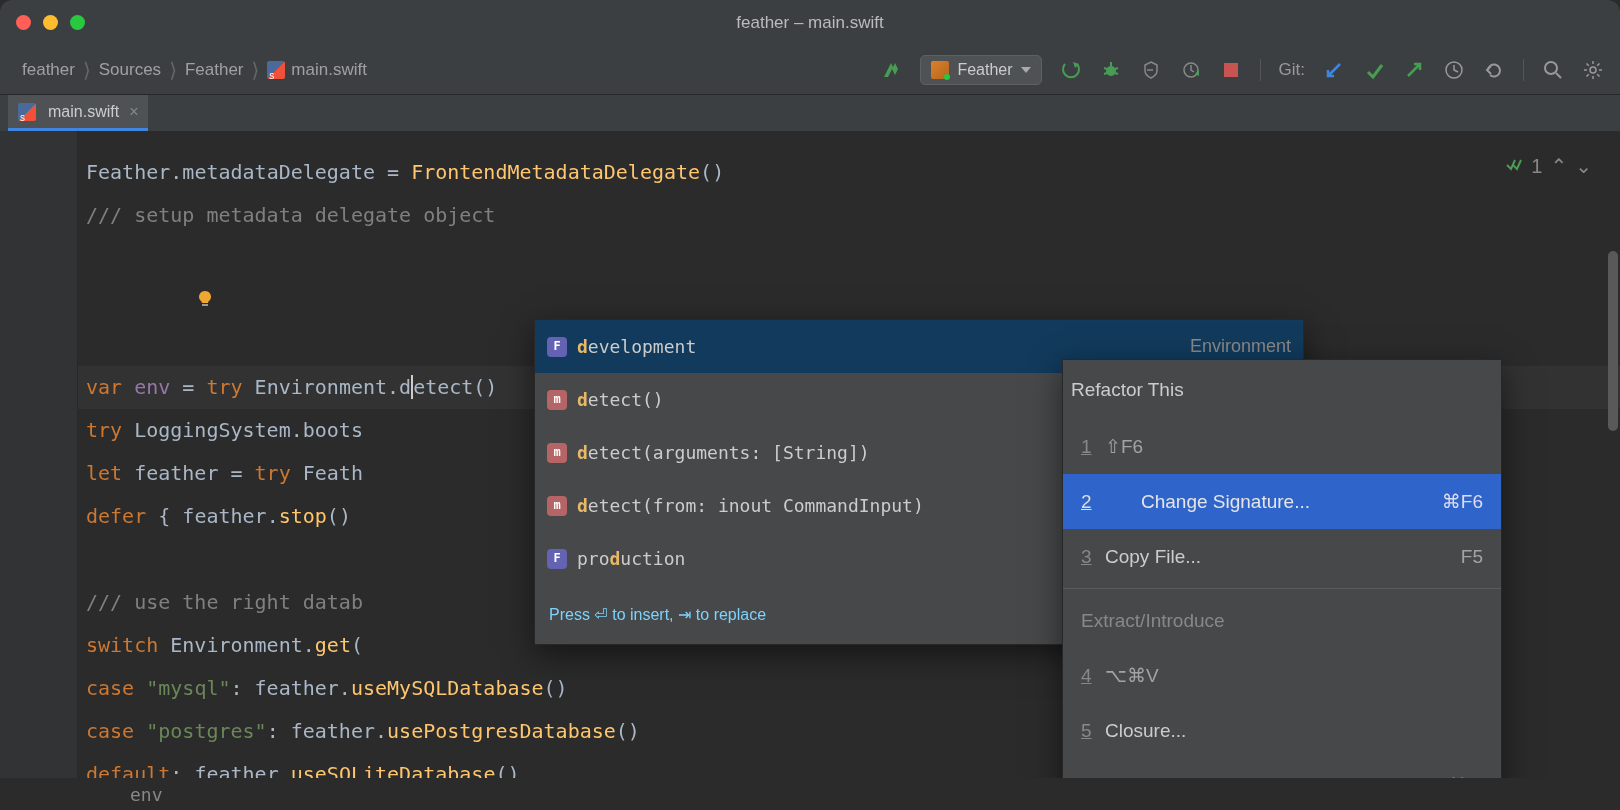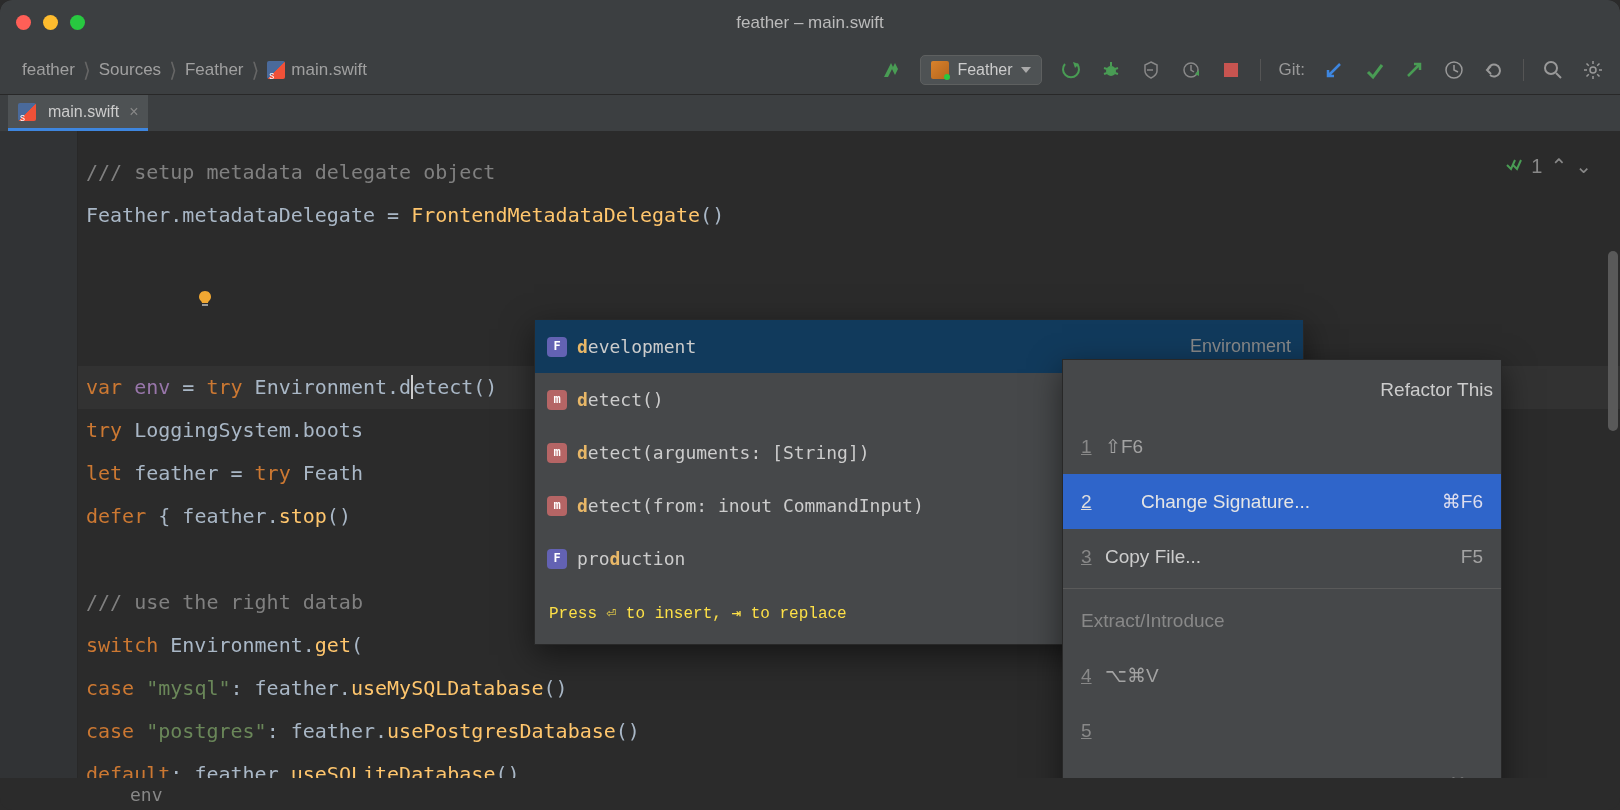--- a/index.html
+++ b/index.html
@@ -241,38 +241,38 @@
 .comp-icon-m { background: #b56565; }
 .comp-label { color: #ccc; }
 .comp-label .hl { font-weight: bold; color: #e8b767; }
 .comp-right {
   margin-left: auto;
   color: #888;
   font-family: Liberation Sans, sans-serif;
 }
 .completion-footer {
   padding: 8px 14px;
-  color: #fde047;
-  font-family: Liberation Mono, monospace;
+  color: #7dd3fc;
+  font-family: Liberation Sans, sans-serif;
   font-size: 16px;
 }
 .refactor-popup {
   position: absolute;
   left: 984px;
   top: 228px;
   background: #46484a;
   border: 1px solid #282828;
   box-shadow: 0 10px 30px rgba(0,0,0,0.5);
   font-family: -apple-system, sans-serif;
   font-size: 19px;
   z-index: 15;
   width: 440px;
 }
 .refactor-title {
-  text-align: right;
+  text-align: left;
   padding: 8px;
   color: #ccc;
 }
 .refactor-item {
   display: flex;
   align-items: center;
   padding: 6px 18px;
 }
 .refactor-item.selected { background: #2f65ca; color: #fff; }
 .refactor-num { color: #888; width: 24px; text-decoration: underline; }
@@ -452,22 +452,22 @@
       <span class="check-icon">
         <svg width="18" height="18" viewBox="0 0 18 18">
             <path d="M2 10 L6 14 L10 5 M8 10 L12 14 L16 5" stroke="#499c54" stroke-width="2" fill="none"></path>
           </svg>
       </span>
       <span>1</span>
       <span style="color:#888">⌃</span>
       <span style="color:#888">⌄</span>
     </div>
 
+    <div class="code-line"><span>Feather</span><span>.metadataDelegate = </span><span class="func">FrontendMetadataDelegate</span><span>()</span></div>
     <div class="code-line"><span class="comment">/// setup metadata delegate object</span></div>
-    <div class="code-line"><span>Feather</span><span>.metadataDelegate = </span><span class="func">FrontendMetadataDelegate</span><span>()</span></div>
     <div class="code-line" style="position:relative;">
       <span class="intention-bulb">
         <svg width="18" height="18" viewBox="0 0 18 18">
             <path d="M9 1 C5 1 3 4 3 7 C3 10 6 11 6 13 L12 13 C12 11 15 10 15 7 C15 4 13 1 9 1 Z" fill="#f0a732"></path>
             <rect x="6" y="14" width="6" height="2" fill="#999"></rect>
           </svg>
       </span>
     </div>
     <div class="code-line active-line"><span class="kw">var</span><span> </span><span class="ident">env</span><span> = </span><span class="kw">try</span><span> Environment.d</span><span class="cursor"></span><span>etect()</span></div>
     <div class="code-line"><span class="kw">try</span><span> LoggingSystem.boots</span></div>
@@ -522,20 +522,21 @@
         <span class="refactor-short">F5</span>
       </div>
       <div class="refactor-sep"></div>
       <div class="refactor-header">Extract/Introduce</div>
       <div class="refactor-item">
         <span class="refactor-num">4</span>
         <span class="refactor-short">⌥⌘V</span>
       </div>
       <div class="refactor-item">
         <span class="refactor-num">5</span>
+        <span class="refactor-label">Closure...</span>
         <span class="refactor-short"></span>
       </div>
       <div class="refactor-item">
         <span class="refactor-num">6</span>
         <span class="refactor-label">Extract Method...</span>
         <span class="refactor-short">⌥⌘M</span>
       </div>
     </div>
 
     <div class="scrollbar-track">

